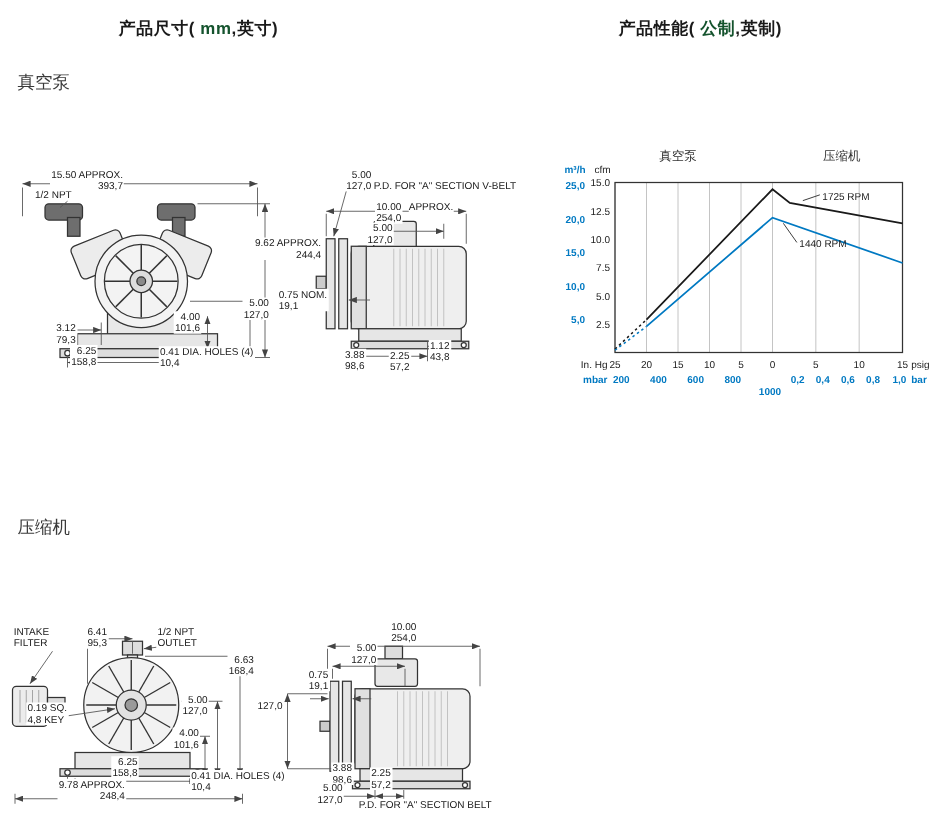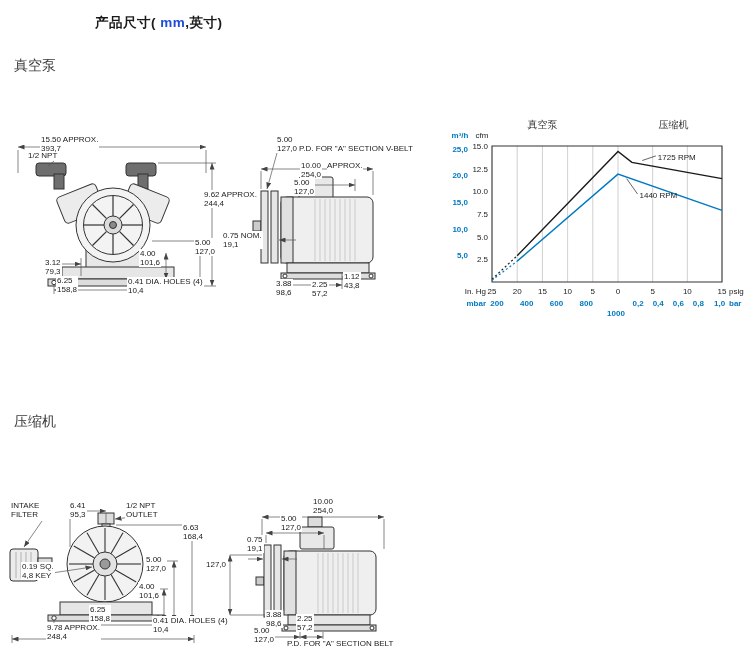--- a/index.html
+++ b/index.html
@@ -1,34 +1,37 @@
 <!DOCTYPE html>
 <html><head>
 <meta charset="utf-8">
 <style>
   *{box-sizing:border-box}
   body{margin:0;font-family:"Liberation Sans",sans-serif;background:#fff}
   #page{position:relative;width:755px;height:661px;background:#fff;overflow:hidden}
   .hdr{position:absolute;font-size:13.5px;font-weight:bold;color:#1a1a1a;letter-spacing:.5px;white-space:nowrap}
-  .blue{color:#1d4ed8}
+  .blue{color:#14532d}
   .sec{position:absolute;font-size:14px;color:#3a3a3a;white-space:nowrap}
   .dim{position:absolute;font-size:8px;line-height:9px;color:#1a1a1a;white-space:nowrap;background:#fff;padding:0 1px}
-  .dim.c{text-align:left}
+  .dim.c{text-align:right}
   .dim span{display:block}
   .note{position:absolute;font-size:8px;line-height:9px;color:#1a1a1a;white-space:nowrap;background:#fff}
   svg.dwg{position:absolute}
   #perf-chart text{font-family:"Liberation Sans",sans-serif}
 </style>
 </head>
 <body>
 
 <div id="page">
 
   <div class="hdr" style="left:95px;top:14px">
     <span>产品尺寸( </span><span class="blue">mm</span><span>,英寸)</span>
+  </div>
+  <div class="hdr" style="left:495px;top:14px">
+    <span>产品性能( </span><span class="blue">公制</span><span>,英制)</span>
   </div>
 
   <div class="sec" style="left:14px;top:57px">真空泵</div>
   <div class="sec" style="left:14px;top:413px">压缩机</div>
 
   <svg class="dwg" style="left:10px;top:133px" width="230" height="170" viewBox="0 0 230 170">
     <defs>
       <marker id="arE" markerWidth="7" markerHeight="5" refX="6.5" refY="2.5" orient="auto" markerUnits="userSpaceOnUse">
           <path d="M0,0 L6.5,2.5 L0,5 z" fill="#444"></path>
         </marker>

